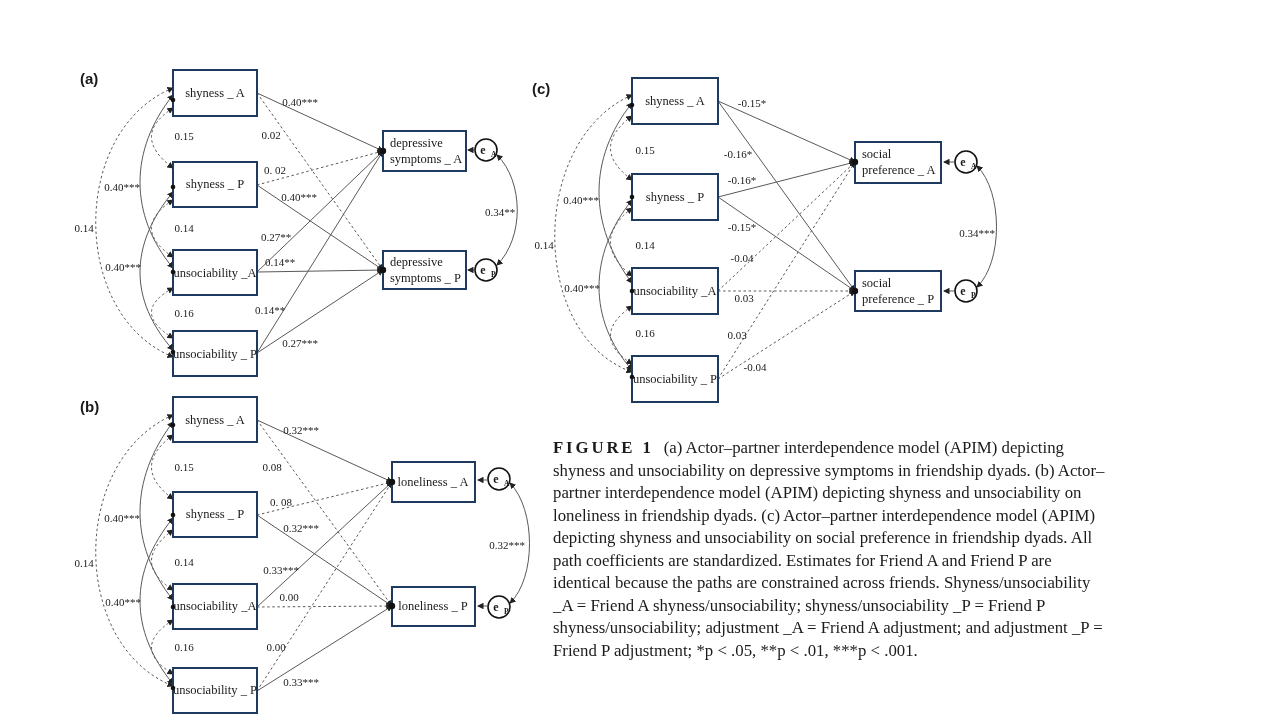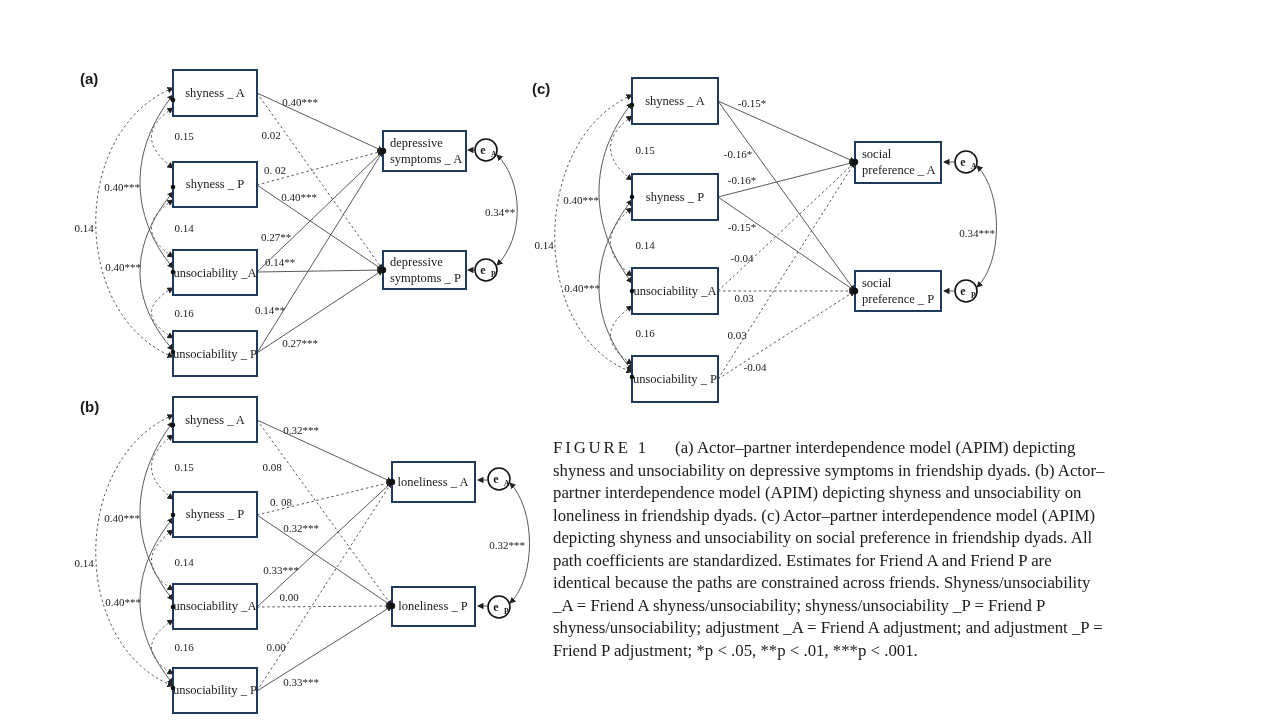--- a/index.html
+++ b/index.html
@@ -12,21 +12,21 @@
   .tag{font-family:"Liberation Sans","DejaVu Sans",sans-serif;font-weight:bold;font-size:15px;}
   .elbl{font-size:12px;font-weight:bold;}
   .esub{font-size:7.5px;font-weight:bold;}
   .nbox{fill:#ffffff;stroke:#1f3a5f;stroke-width:2;}
   .ecirc{fill:#ffffff;stroke:#111111;stroke-width:1.6;}
   .ln{stroke:#595959;stroke-width:1;fill:none;}
   .dash{stroke-dasharray:2.5 2.6;}
   .blob{fill:#111111;}
   #caption{position:absolute;left:553px;top:437px;width:556px;font-size:16.8px;
            line-height:1.34;color:#1b1b1b;}
-  .cap-label{font-weight:normal;letter-spacing:.17em;margin-right:26px;}
+  .cap-label{font-weight:bold;letter-spacing:.17em;margin-right:10px;}
 </style>
 </head>
 <body>
 
 <div id="page">
 <svg width="1280" height="720" viewBox="0 0 1280 720">
   <defs>
     <marker id="ah" viewBox="0 0 10 10" refX="8.5" refY="5" markerWidth="6.5" markerHeight="6.5" orient="auto-start-reverse">
       <path d="M0,0 L10,5 L0,10 z" fill="#222222"></path>
     </marker>

